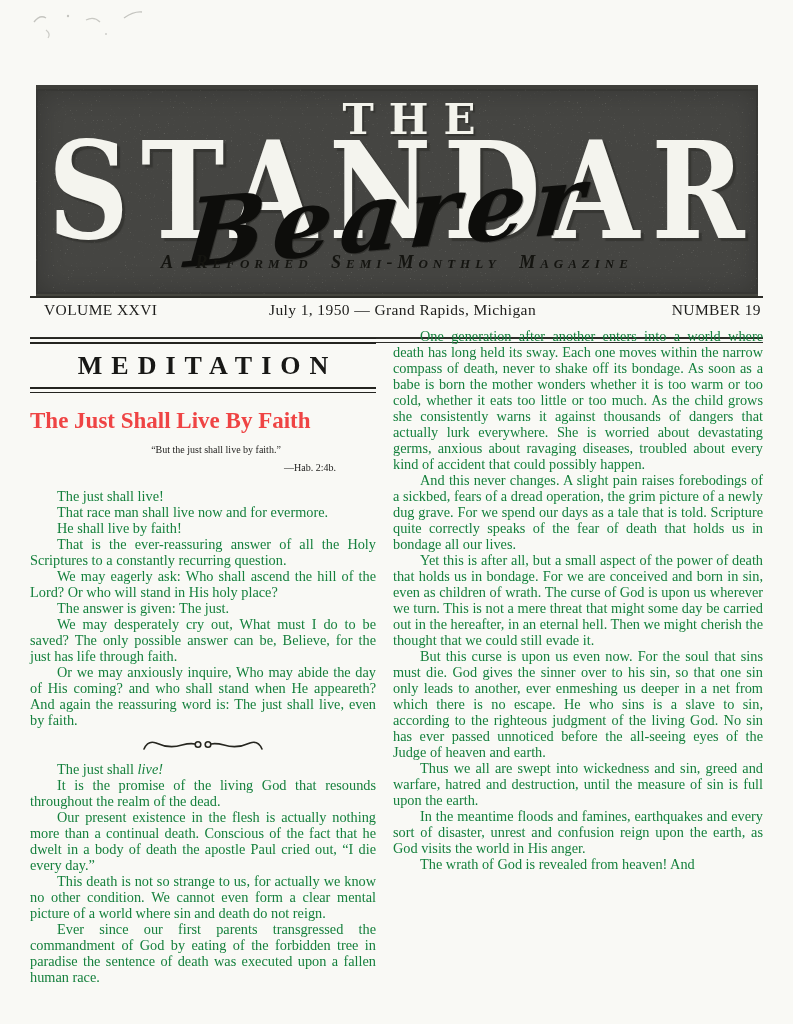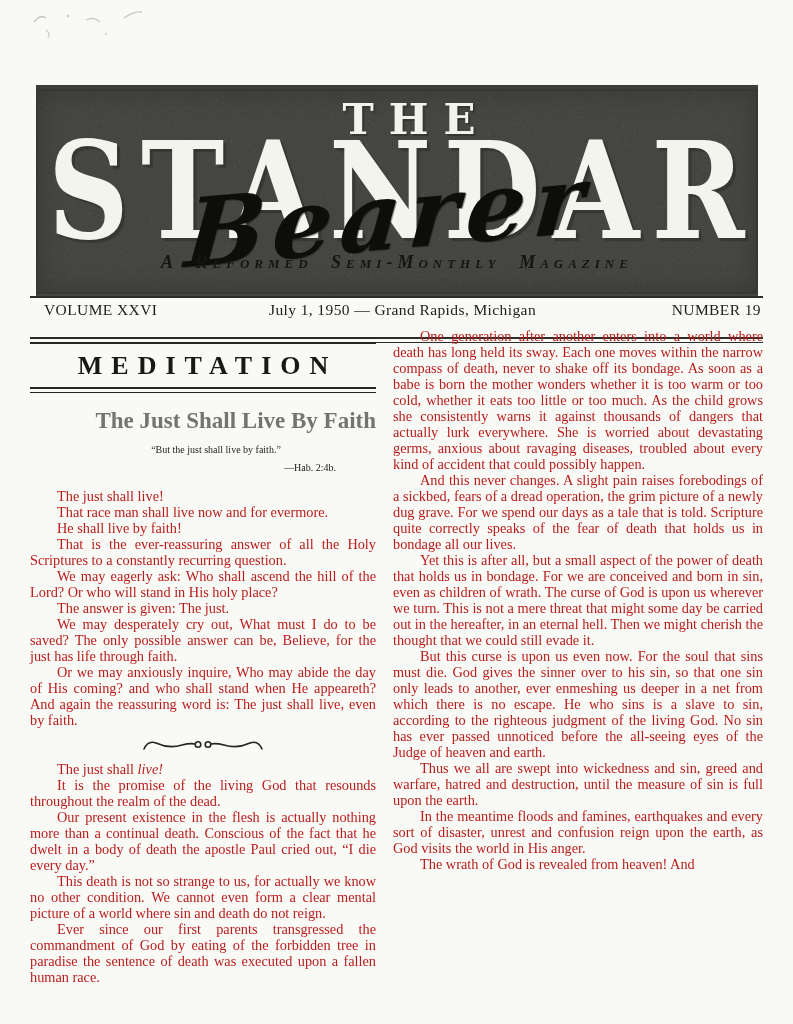--- a/index.html
+++ b/index.html
@@ -62,29 +62,29 @@
   .col-right{flex:1;}
 
   .heading-block{margin-top:10px;}
   .rule-double-a{height:3px;border-top:1px solid #242420;border-bottom:2px solid #242420;}
   .rule-double-b{height:3px;border-top:2px solid #242420;border-bottom:1px solid #242420;}
   .section-heading{
     text-align:center;font-weight:bold;font-size:26px;line-height:1.15;
     letter-spacing:9px;text-indent:9px;padding:7px 0 6px;color:#181816;
   }
   .article-title{
-    text-align:right;font-weight:bold;font-size:23px;margin:15px 0 8px;color:#737373;
+    text-align:left;font-weight:bold;font-size:23px;margin:15px 0 8px;color:#ef4444;
   }
   .epigraph{width:300px;margin:0 10px 13px auto;font-size:10px;line-height:15px;}
   .epigraph-quote{text-align:center;}
   .epigraph-ref{text-align:right;padding-right:30px;margin-top:3px;}
 
   .body-para{
     margin:0;text-indent:27px;text-align:justify;
-    font-size:14.3px;line-height:16px;color:#b91c1c;
+    font-size:14.3px;line-height:16px;color:#15803d;
   }
   .divider-ornament{display:block;margin:8px auto 7px;}
 </style>
 </head>
 <body>
 
 <div class="page">
 
   <svg class="smudges" viewBox="0 0 320 40" xmlns="http://www.w3.org/2000/svg">
     <path d="M6 14 q6 -8 12 -4" stroke="#9a9a94" stroke-width="1.4" fill="none"></path>

